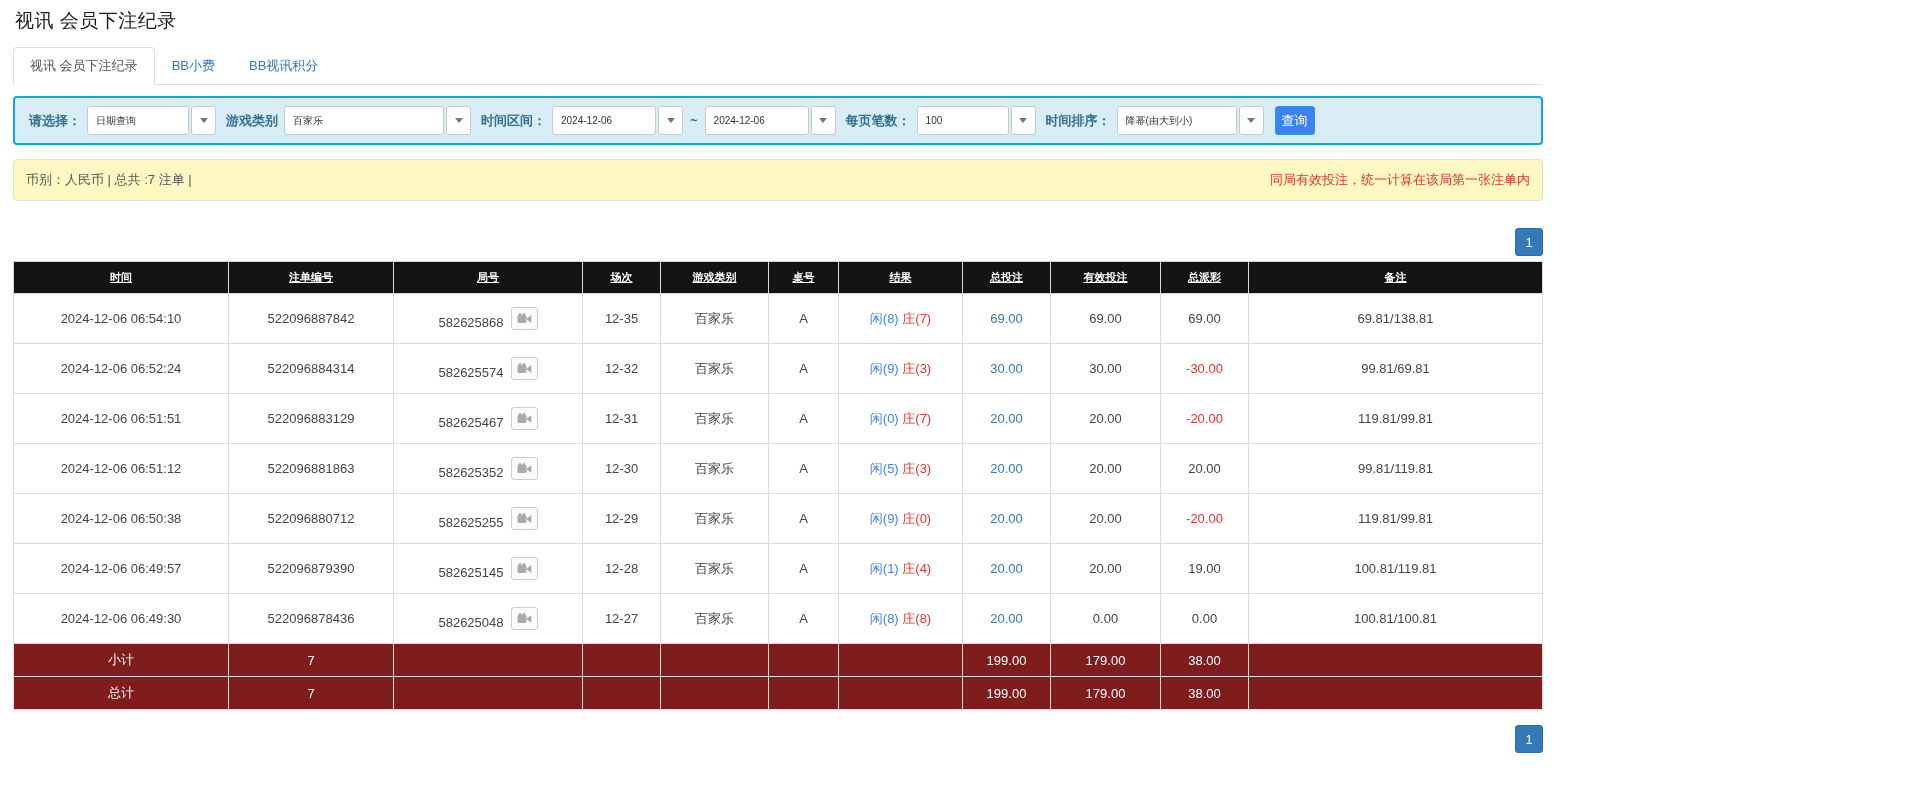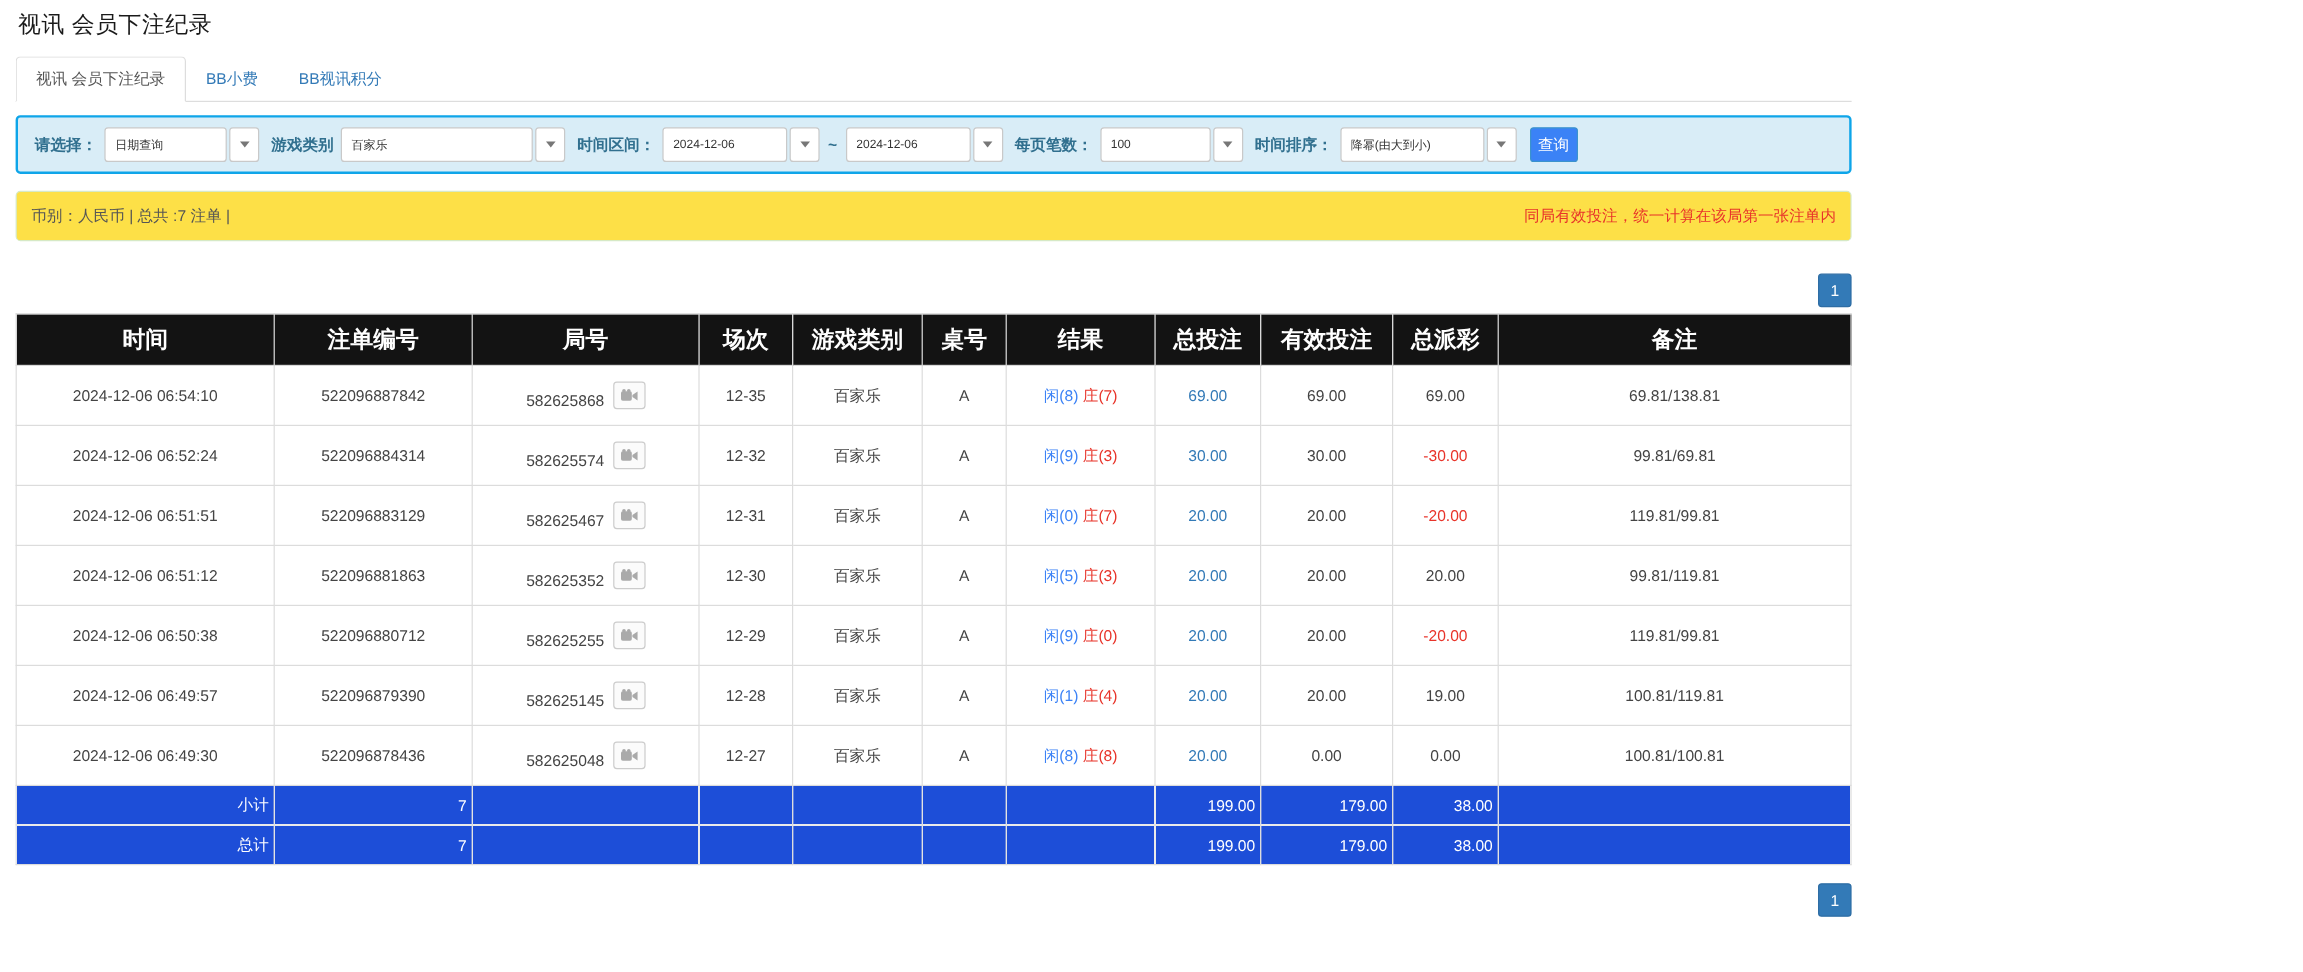--- a/index.html
+++ b/index.html
@@ -39,45 +39,45 @@
   }
   .caret { width: 0; height: 0; border-left: 4px solid transparent; border-right: 4px solid transparent; border-top: 5px solid #777; }
   .tilde { color: #31708f; font-weight: bold; padding: 0 1px; }
   .search-btn {
     height: 29px; padding: 0 6px; margin-left: 5px; background: #3b82f6; border: 1px solid #3b93cd;
     color: #fff; font-size: 13px; border-radius: 3px; cursor: pointer; font-family: inherit;
   }
 
   
   .summary-bar {
-    margin-top: 14px; background: #fde047; border: 1px solid #d6e9c6; border-radius: 4px;
+    margin-top: 14px; background: #fef9c3; border: 1px solid #d6e9c6; border-radius: 4px;
     padding: 11px 12px; display: flex; justify-content: space-between; align-items: center; font-size: 13px;
   }
   .summary-left { color: #555; }
   .summary-right { color: #e8342a; }
 
   
   .pager-row { display: flex; justify-content: flex-end; margin-top: 27px; margin-bottom: 5px; }
   .pager-row.bottom { margin-top: 15px; margin-bottom: 0; }
   .page-btn {
     min-width: 28px; height: 28px; background: #337ab7; border: 1px solid #2e6da4; color: #fff;
     border-radius: 3px; font-size: 13px; display: inline-flex; align-items: center; justify-content: center; cursor: pointer;
   }
 
   
   table { width: 100%; border-collapse: collapse; table-layout: fixed; }
   th {
-    background: #131313; color: #fff; font-size: 19px; font-weight: bold;
-    padding: 8px 4px; border: 1px solid #d9d9d9; text-align: center;
+    background: #131313; color: #fff; font-size: 11px; font-weight: bold;
+    padding: 8px 4px; border: 1px solid #d9d9d9; text-align: center; text-decoration: underline;
   }
   td {
     border: 1px solid #dcdcdc; font-size: 13px; text-align: center;
     padding: 13px 4px; color: #444; background: #fff; overflow: hidden;
   }
-  tr.footer-row td { background: #1d4ed8; color: #fff; padding: 7px 4px; text-align: right; }
+  tr.footer-row td { background: #7f1d1d; color: #fff; padding: 7px 4px; }
   .xian { color: #3b82f6; }
   .zhuang { color: #e8342a; }
   .bet-link { color: #337ab7; cursor: pointer; }
   .neg { color: #e8342a; }
   .round-cell { display: flex; align-items: flex-end; justify-content: center; gap: 7px; }
   .icon-btn {
     width: 27px; height: 23px; border: 1px solid #ccc; border-radius: 3px; background: #fbfbfb;
     display: inline-flex; align-items: center; justify-content: center; cursor: pointer;
   }
 </style>

